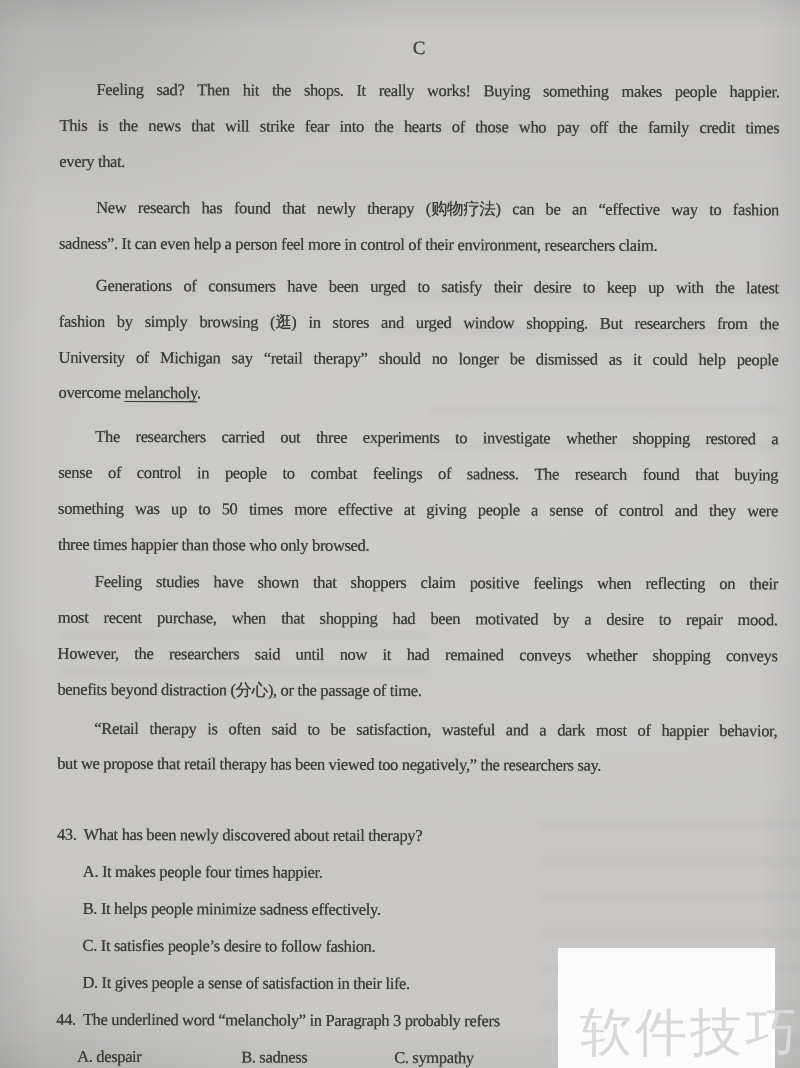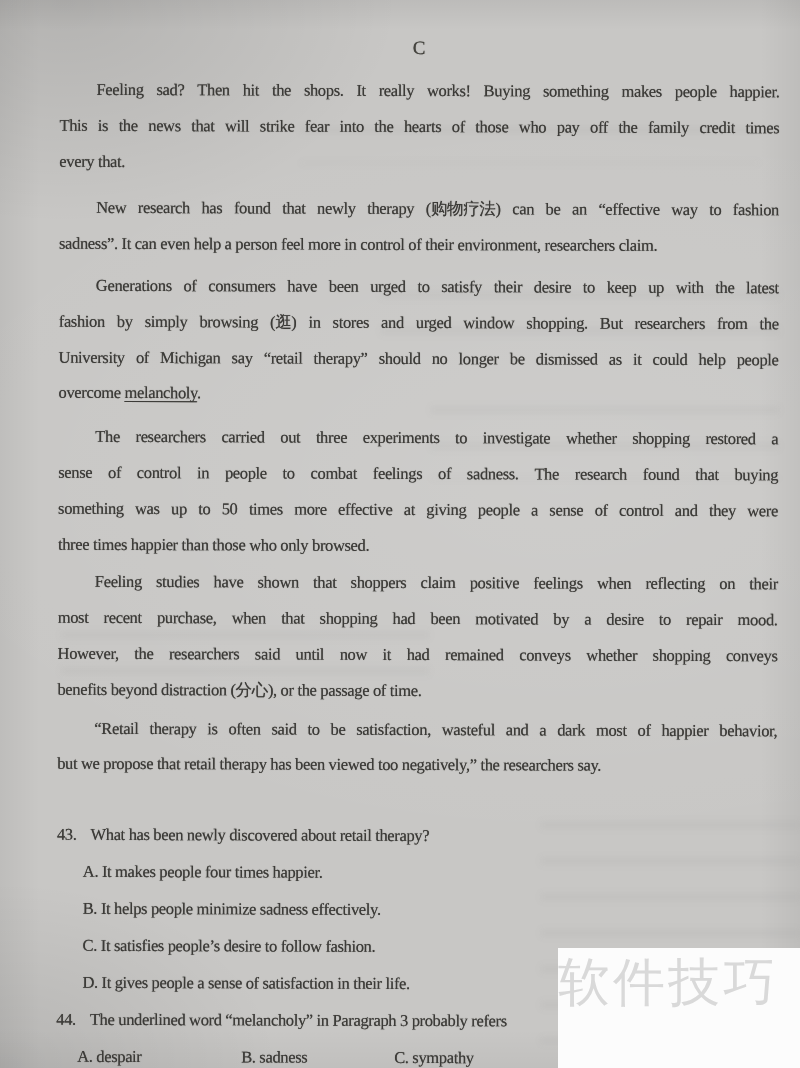--- a/index.html
+++ b/index.html
@@ -24,26 +24,26 @@
   #passage { margin-top:11px; }
   .pline { height:35.8px; line-height:35.8px; font-size:16.5px; letter-spacing:-0.35px; white-space:pre-wrap; }
   .pline.just { display:flex; justify-content:space-between; white-space:nowrap; }
   .pline.ind { padding-left:37px; }
   .para1 { margin-bottom:11px; } .para2 { margin-bottom:6px; } .para3 { margin-bottom:8px; }
   .para4 { margin-bottom:2px; } .para5 { margin-bottom:3px; } .para6 { margin-bottom:0; }
   .u { text-decoration:underline; text-decoration-thickness:1.3px; text-underline-offset:3px; }
   .questions { margin-top:34px; font-size:16.5px; letter-spacing:-0.35px; }
   .qline, .opt, .optrow { height:37px; line-height:37px; }
   .opt { padding-left:26px; }
-  .qnum { margin-right:14px; }
+  .qnum { margin-right:7px; }
   .optrow { display:flex; padding-left:21px; }
   .optrow span:nth-child(1) { width:164px; }
   .optrow span:nth-child(2) { width:153px; }
-  .watermark { position:absolute; left:558px; top:948px; width:242px; height:120px;
-    background:#fcfcfc; display:flex; align-items:flex-start; padding-left:0;
+  .watermark { position:absolute; left:558px; top:948px; width:217px; height:120px;
+    background:#fcfcfc; display:flex; align-items:flex-end; padding-left:22px;
     box-sizing:border-box; z-index:5; }
   .watermark span { font-family:"Liberation Sans","DejaVu Sans",sans-serif;
     font-size:52px; color:#d9d9d9; letter-spacing:3px; white-space:nowrap; }
 </style>
 </head>
 <body>
 
 <div class="page">
 
   <div class="smudge" style="left:300px; top:125px; width:460px; height:40px;"></div>

